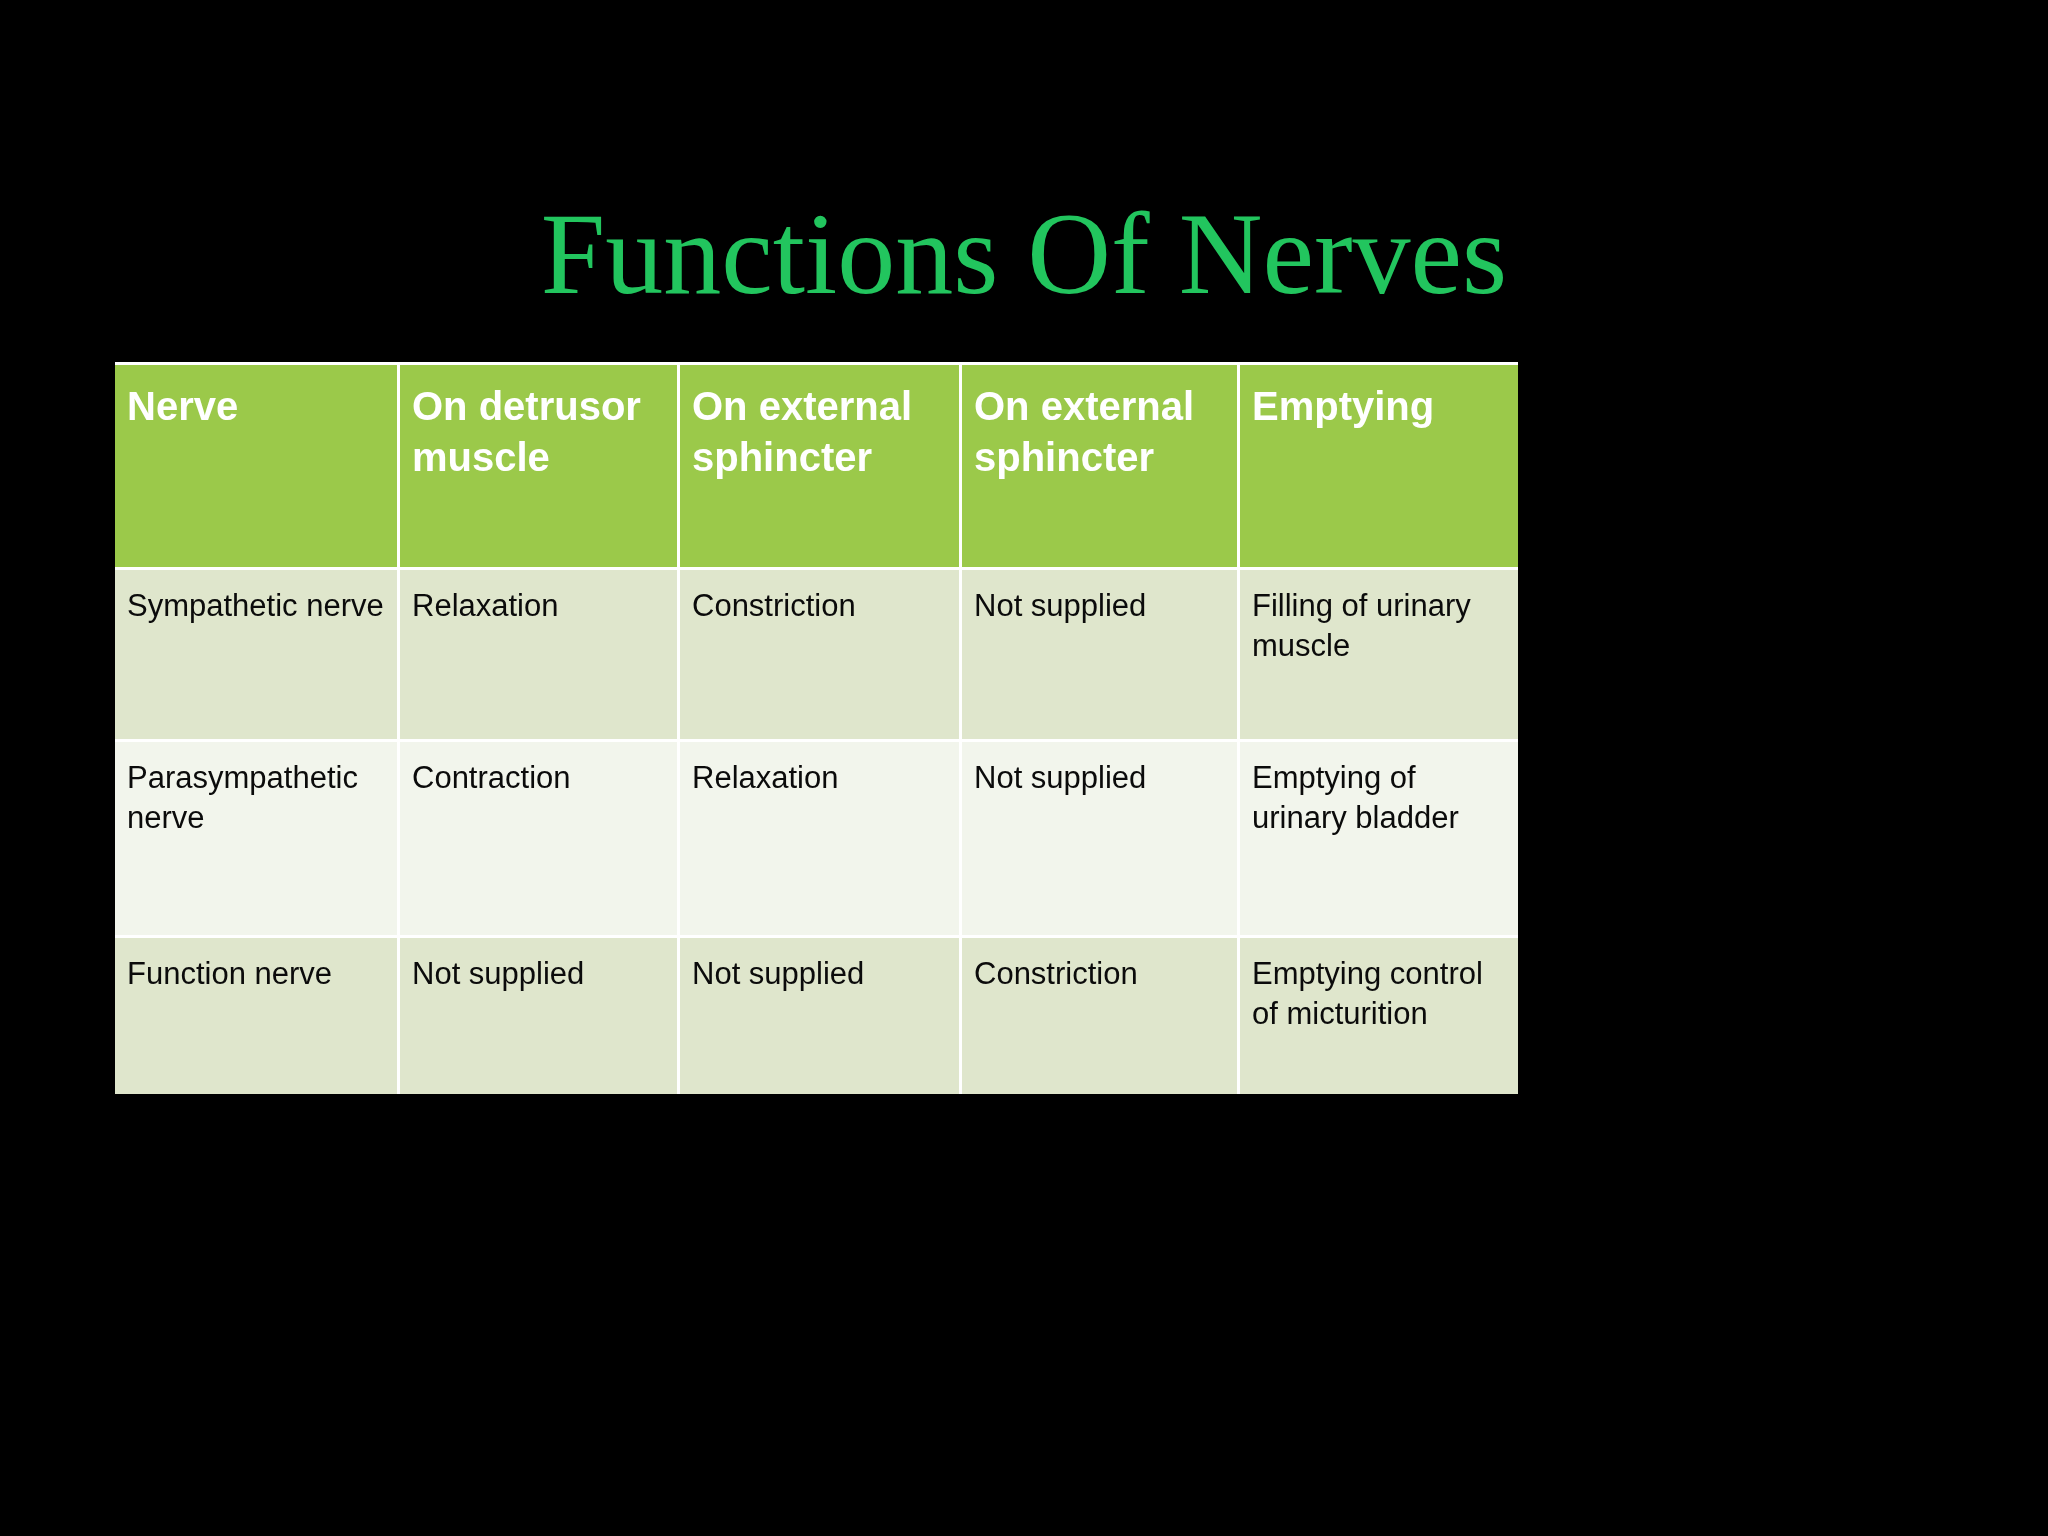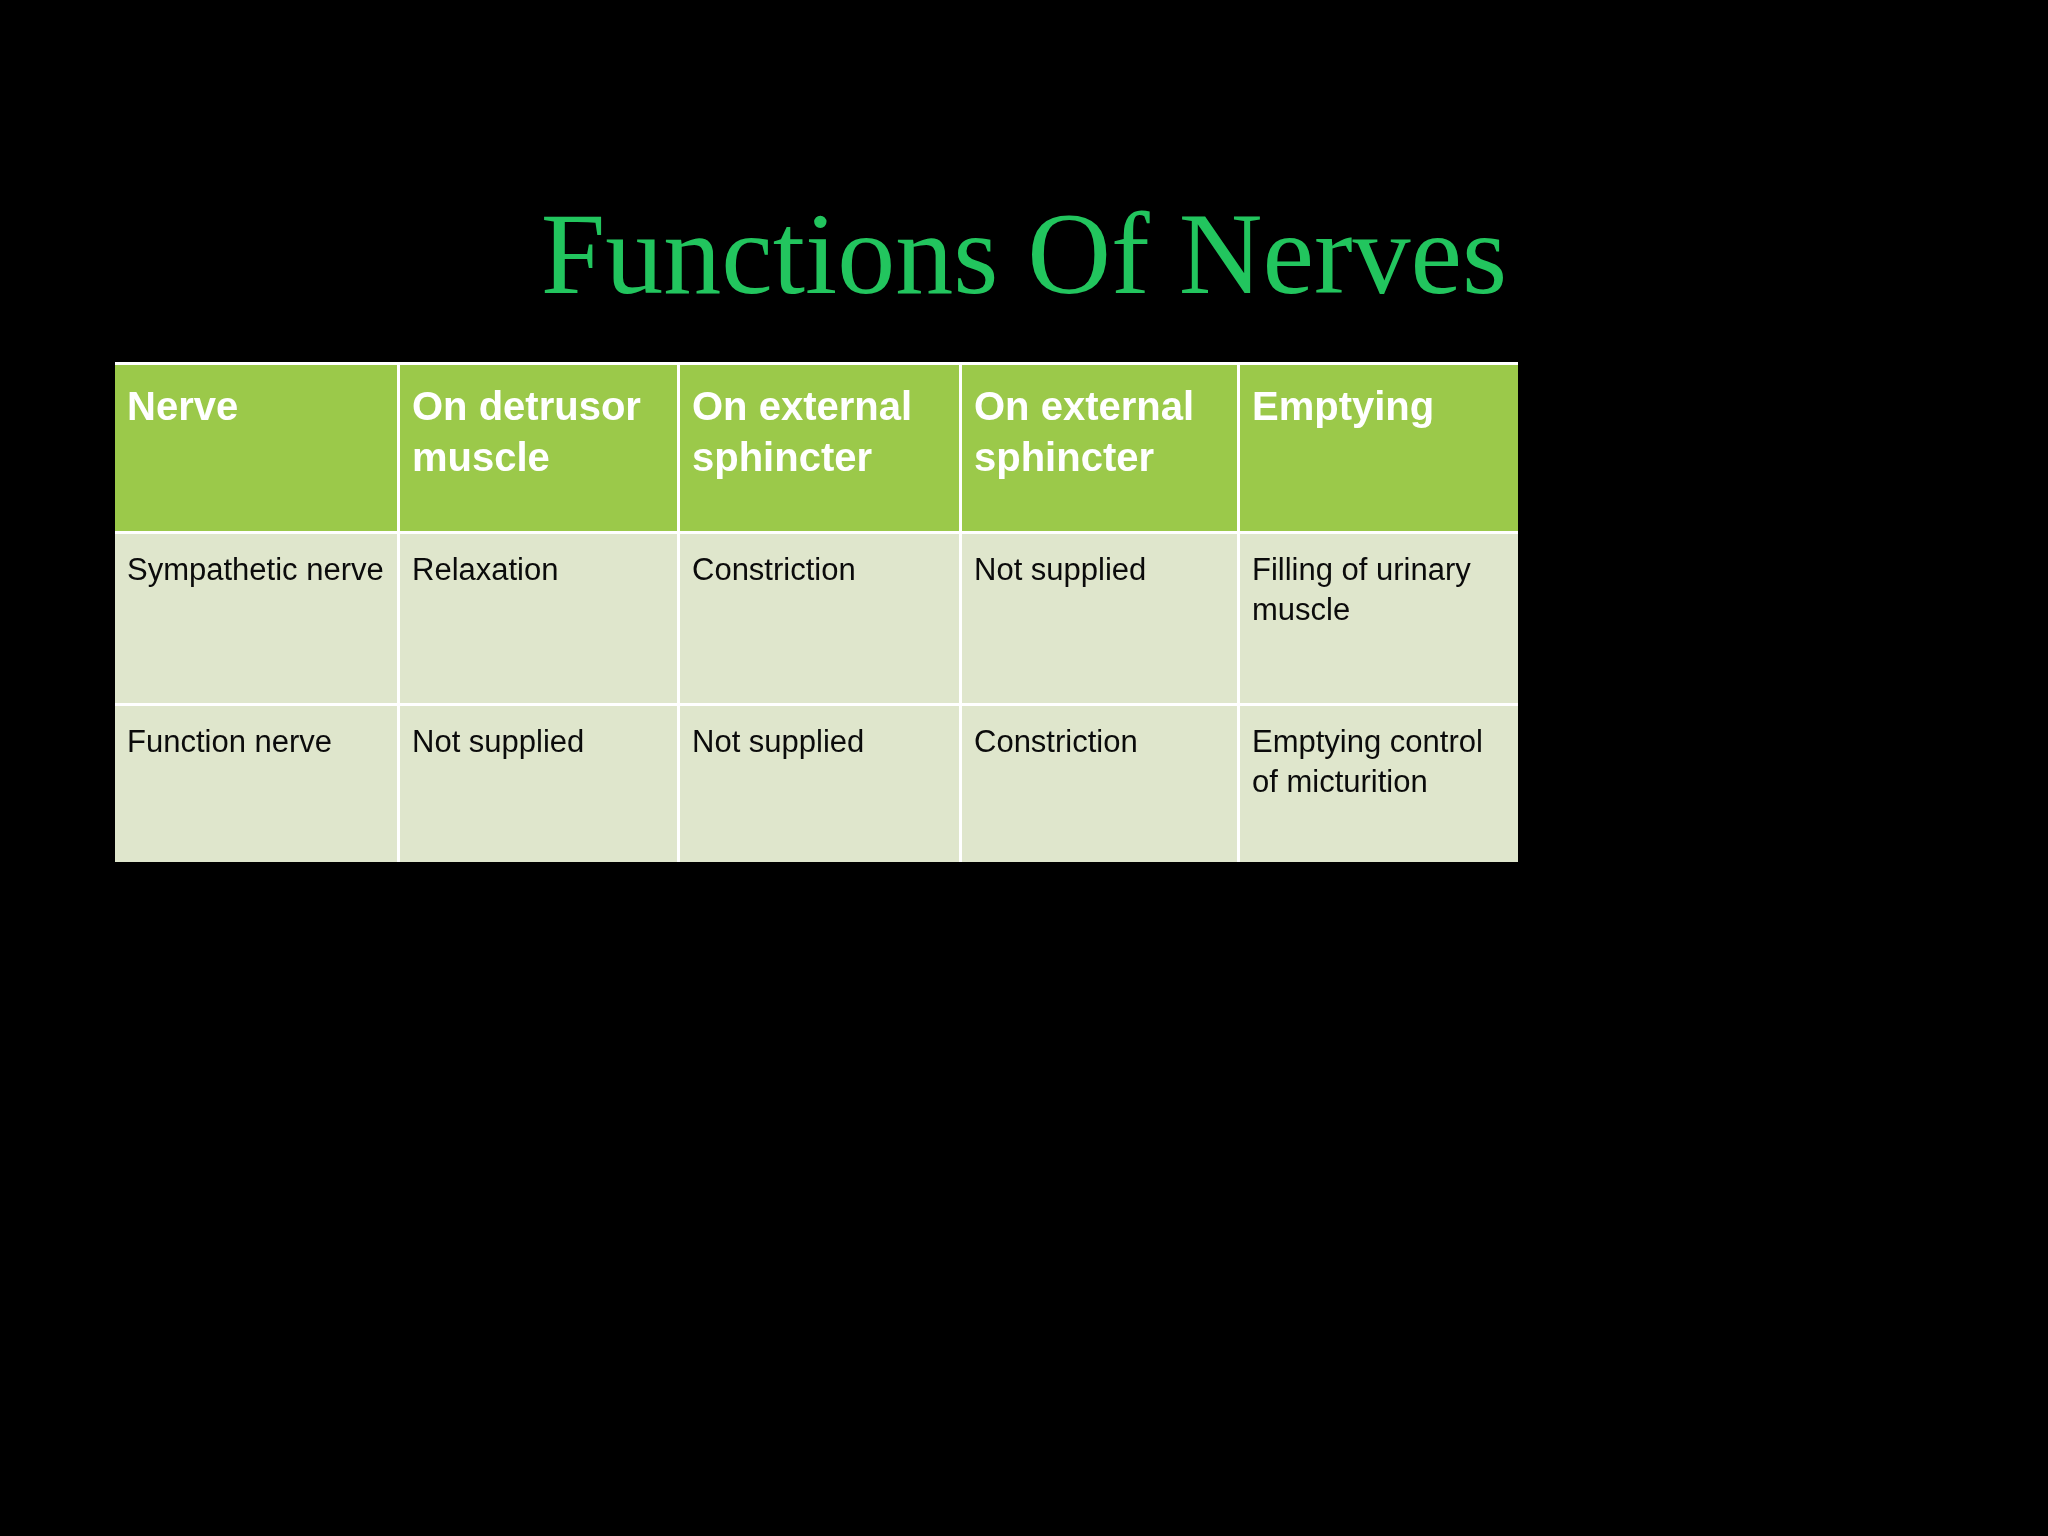--- a/index.html
+++ b/index.html
@@ -61,21 +61,21 @@
   }
   table.nerve-table tr:last-child td {
     border-bottom: none;
   }
   thead th {
     background: #9BC94A;
     color: #ffffff;
     font-size: 40px;
     font-weight: bold;
     line-height: 1.28;
-    height: 172px;
+    height: 208px;
     border-top: 3px solid #ffffff;
   }
   tbody td {
     font-size: 31px;
     font-weight: 400;
     color: #0b0b0b;
     line-height: 1.28;
     margin-top: 13px;
   }
   tbody tr.row-a td { background: #DFE6CC; }
@@ -115,20 +115,27 @@
         </tr>
       </thead>
       <tbody>
         <tr class="row-a r1">
           <td>Sympathetic nerve</td>
           <td>Relaxation</td>
           <td>Constriction</td>
           <td>Not supplied</td>
           <td>Filling of urinary muscle</td>
         </tr>
+        <tr class="row-b r2">
+          <td>Parasympathetic nerve</td>
+          <td>Contraction</td>
+          <td>Relaxation</td>
+          <td>Not supplied</td>
+          <td>Emptying of urinary bladder</td>
+        </tr>
         <tr class="row-a r3">
           <td>Function nerve</td>
           <td>Not supplied</td>
           <td>Not supplied</td>
           <td>Constriction</td>
           <td>Emptying control of micturition</td>
         </tr>
       </tbody>
     </table>
   </div>

